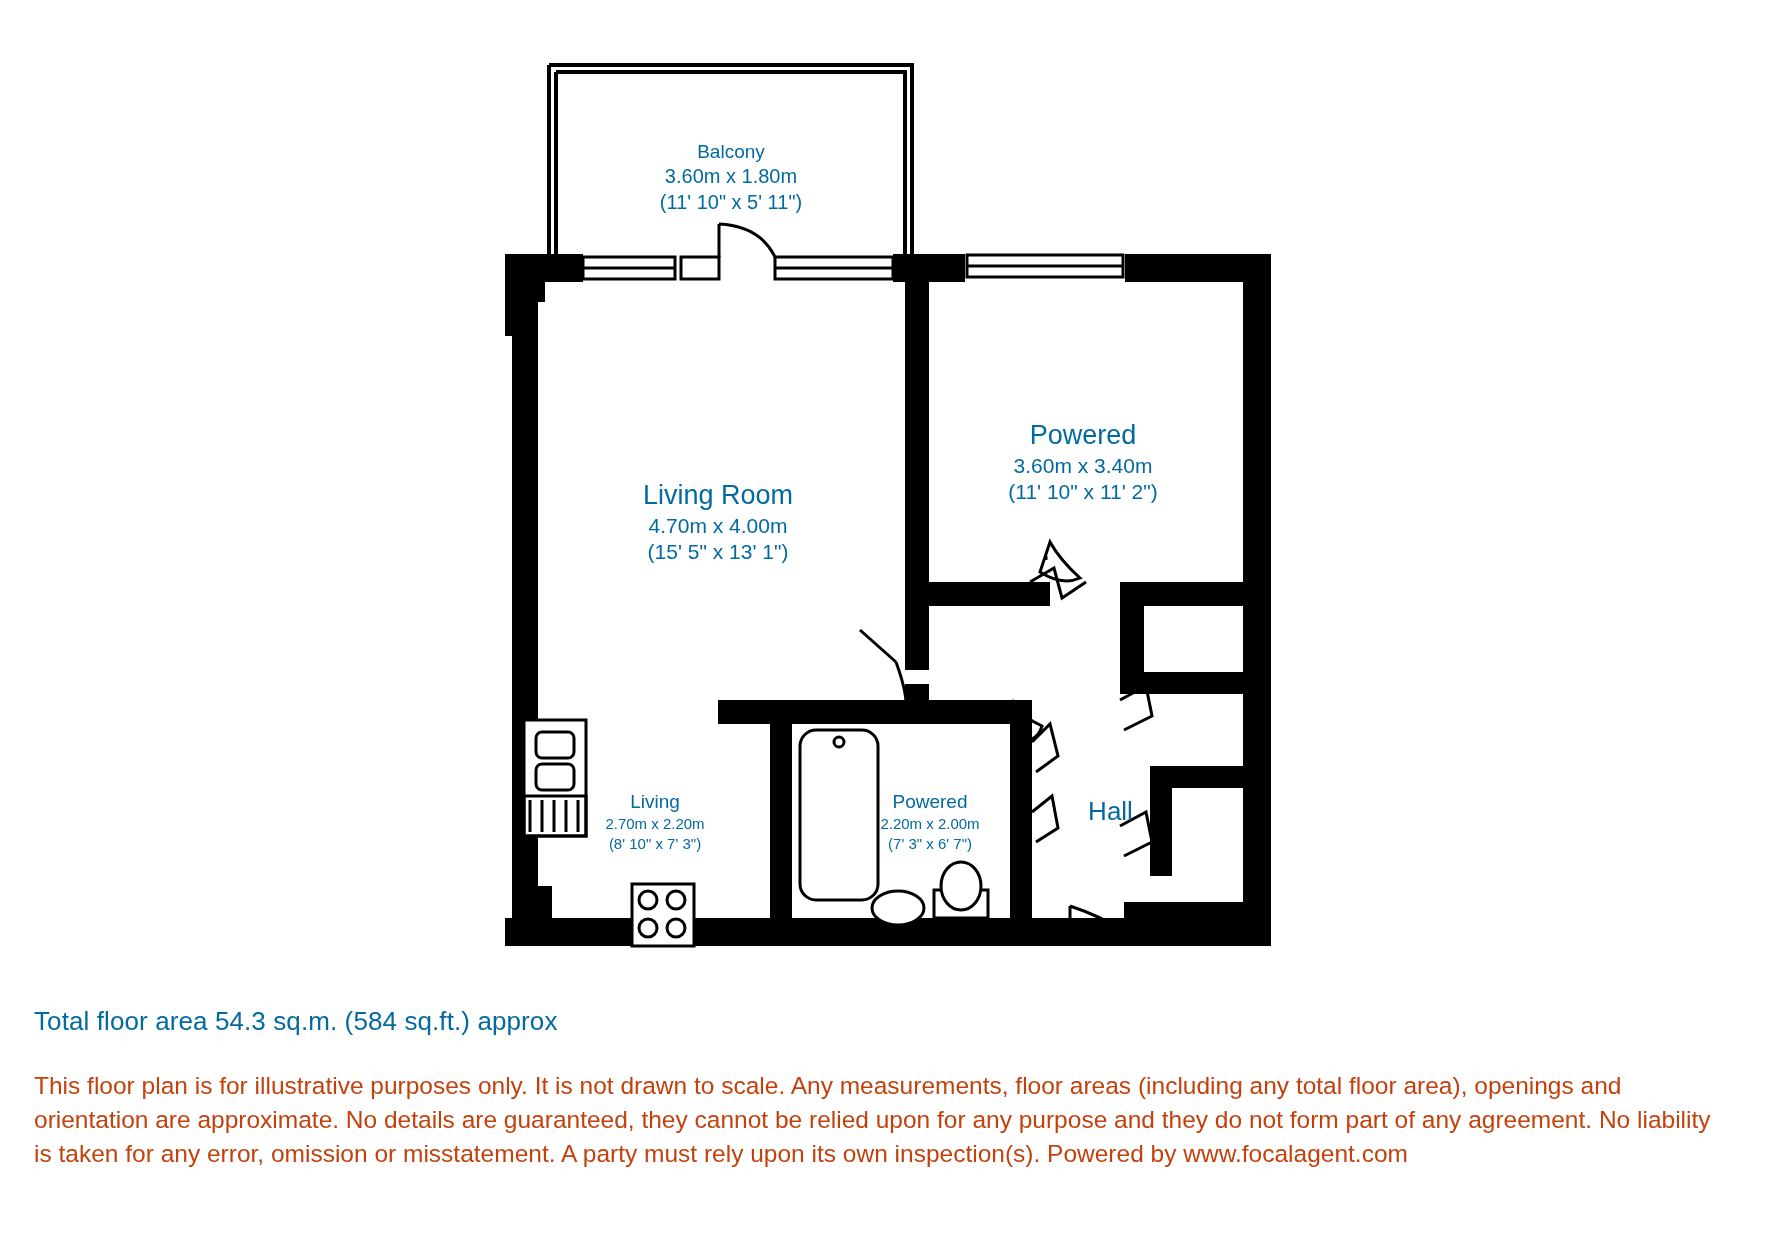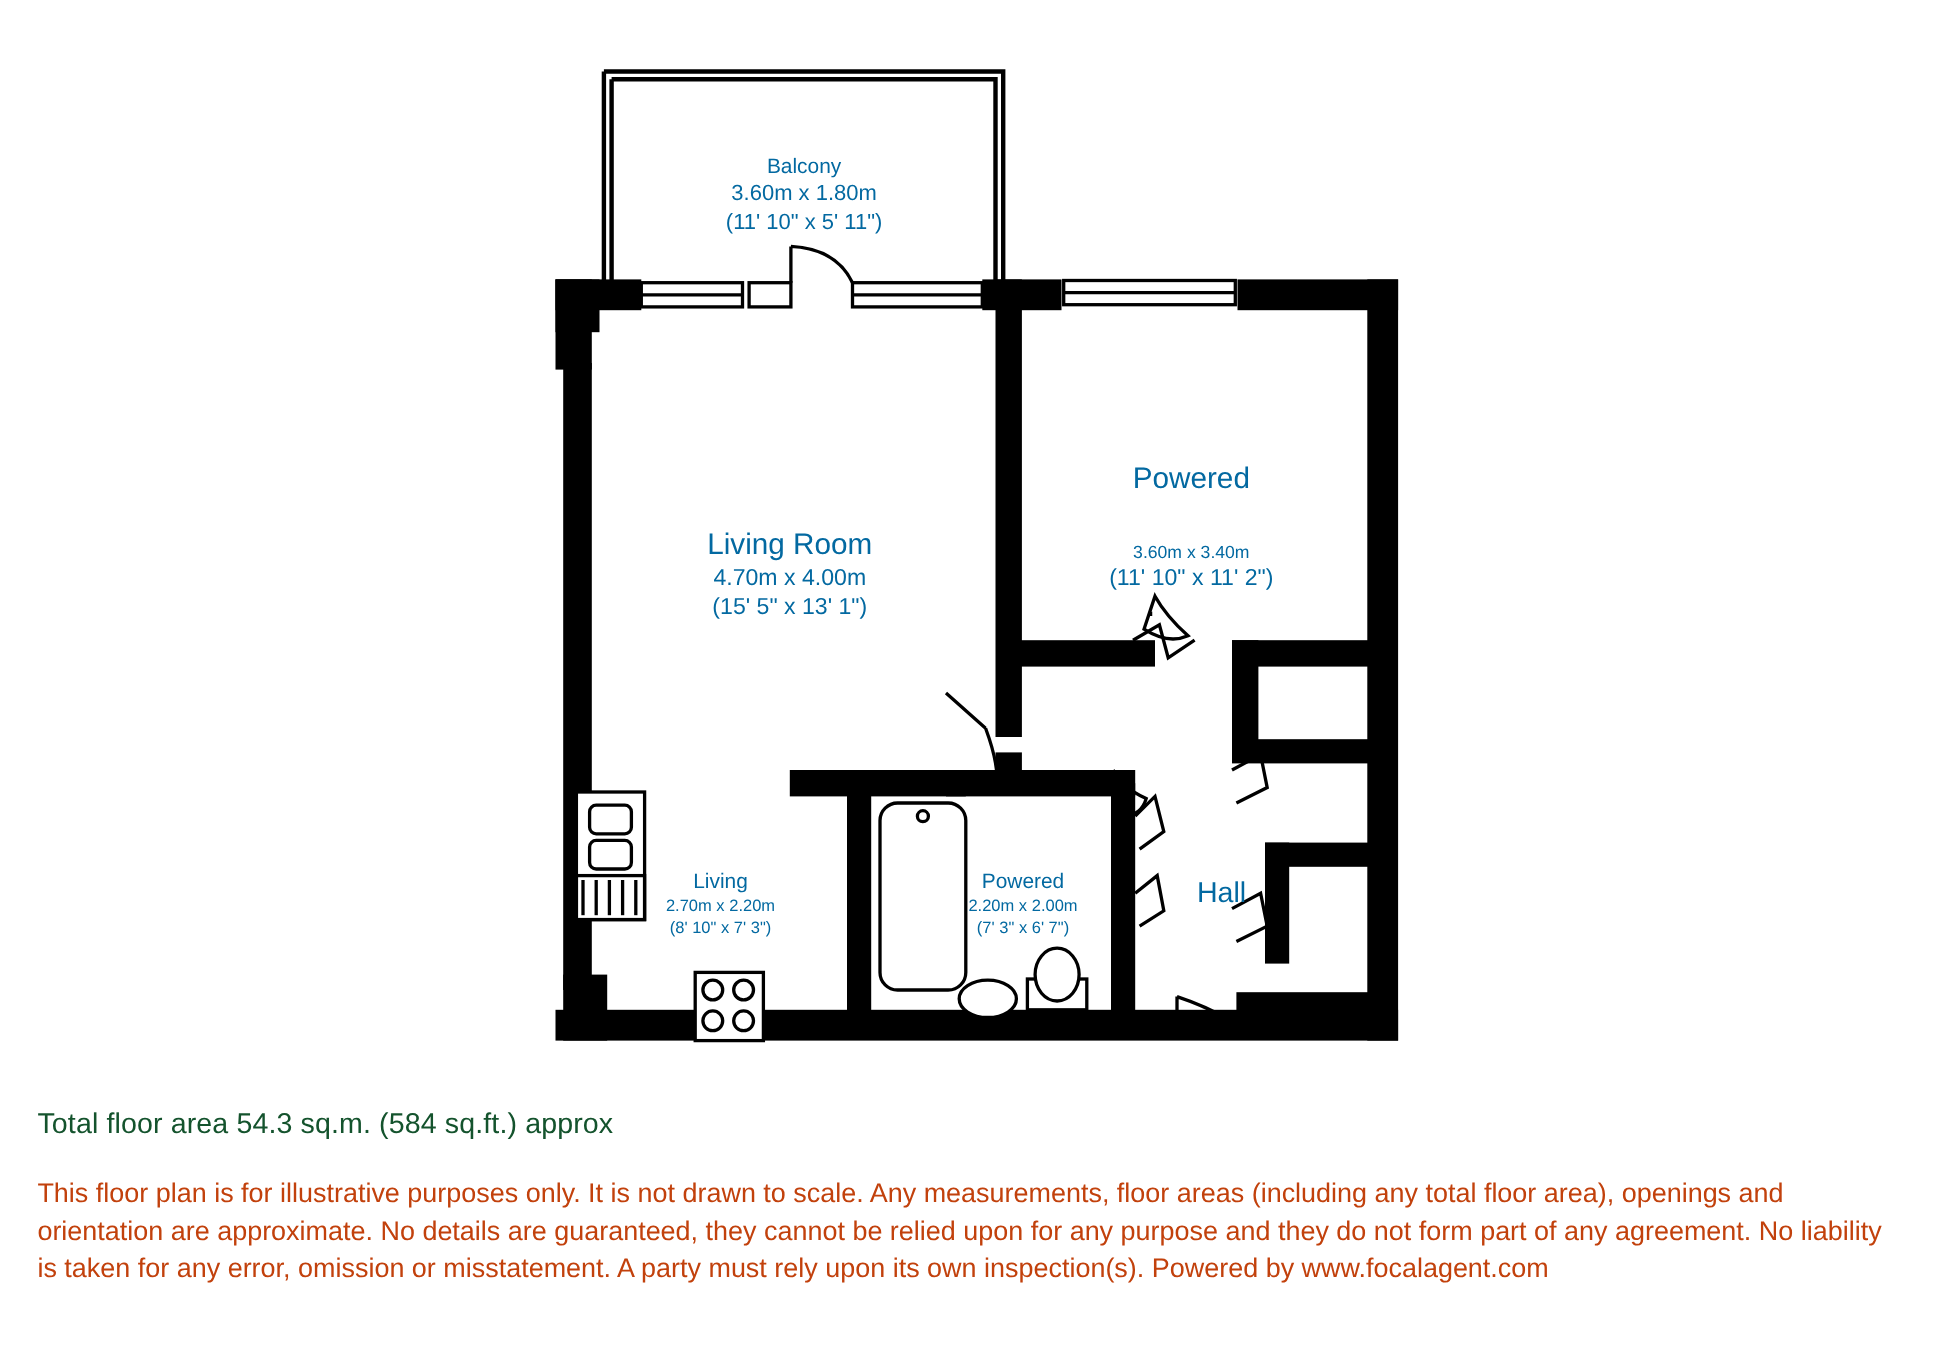--- a/index.html
+++ b/index.html
@@ -50,21 +50,21 @@
 
   
   #footer {
     position: absolute;
     left: 34px;
     top: 1006px;
     width: 1700px;
   }
   #total-area {
     font-size: 26px;
-    color: #14532d;
+    color: #0369a1;
     margin: 0 0 32px 0;
     letter-spacing: 0.1px;
   }
   #disclaimer {
     font-size: 24.5px;
     line-height: 1.38;
     color: #c2410c;
     margin: 0;
     max-width: 1705px;
   }
@@ -201,21 +201,21 @@
   </div>
 
   <div class="label" style="left:718px; top:478px;">
     <span class="name name-xl">Living Room</span>
     <span class="dim dim-md" style="font-size:21px;">4.70m x 4.00m</span>
     <span class="dim dim-md" style="font-size:21px;">(15' 5" x 13' 1")</span>
   </div>
 
   <div class="label" style="left:1083px; top:418px;">
     <span class="name name-xl">Powered</span>
-    <span class="dim dim-md" style="font-size:16px;margin-top:40px;">3.60m x 3.40m</span>
+    <span class="dim dim-md" style="font-size:21px;">3.60m x 3.40m</span>
     <span class="dim dim-md" style="font-size:21px;">(11' 10" x 11' 2")</span>
   </div>
 
   <div class="label" style="left:655px; top:790px;">
     <span class="name name-md">Living</span>
     <span class="dim dim-sm">2.70m x 2.20m</span>
     <span class="dim dim-sm">(8' 10" x 7' 3")</span>
   </div>
 
   <div class="label" style="left:930px; top:790px;">

